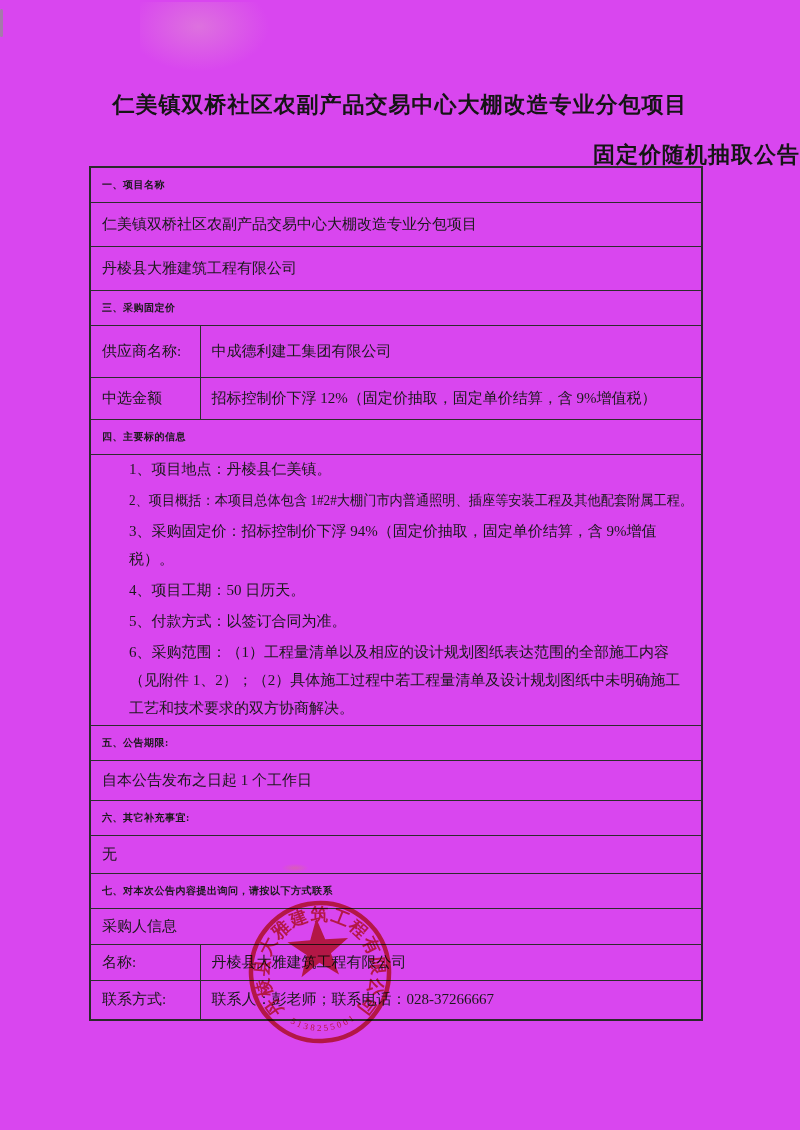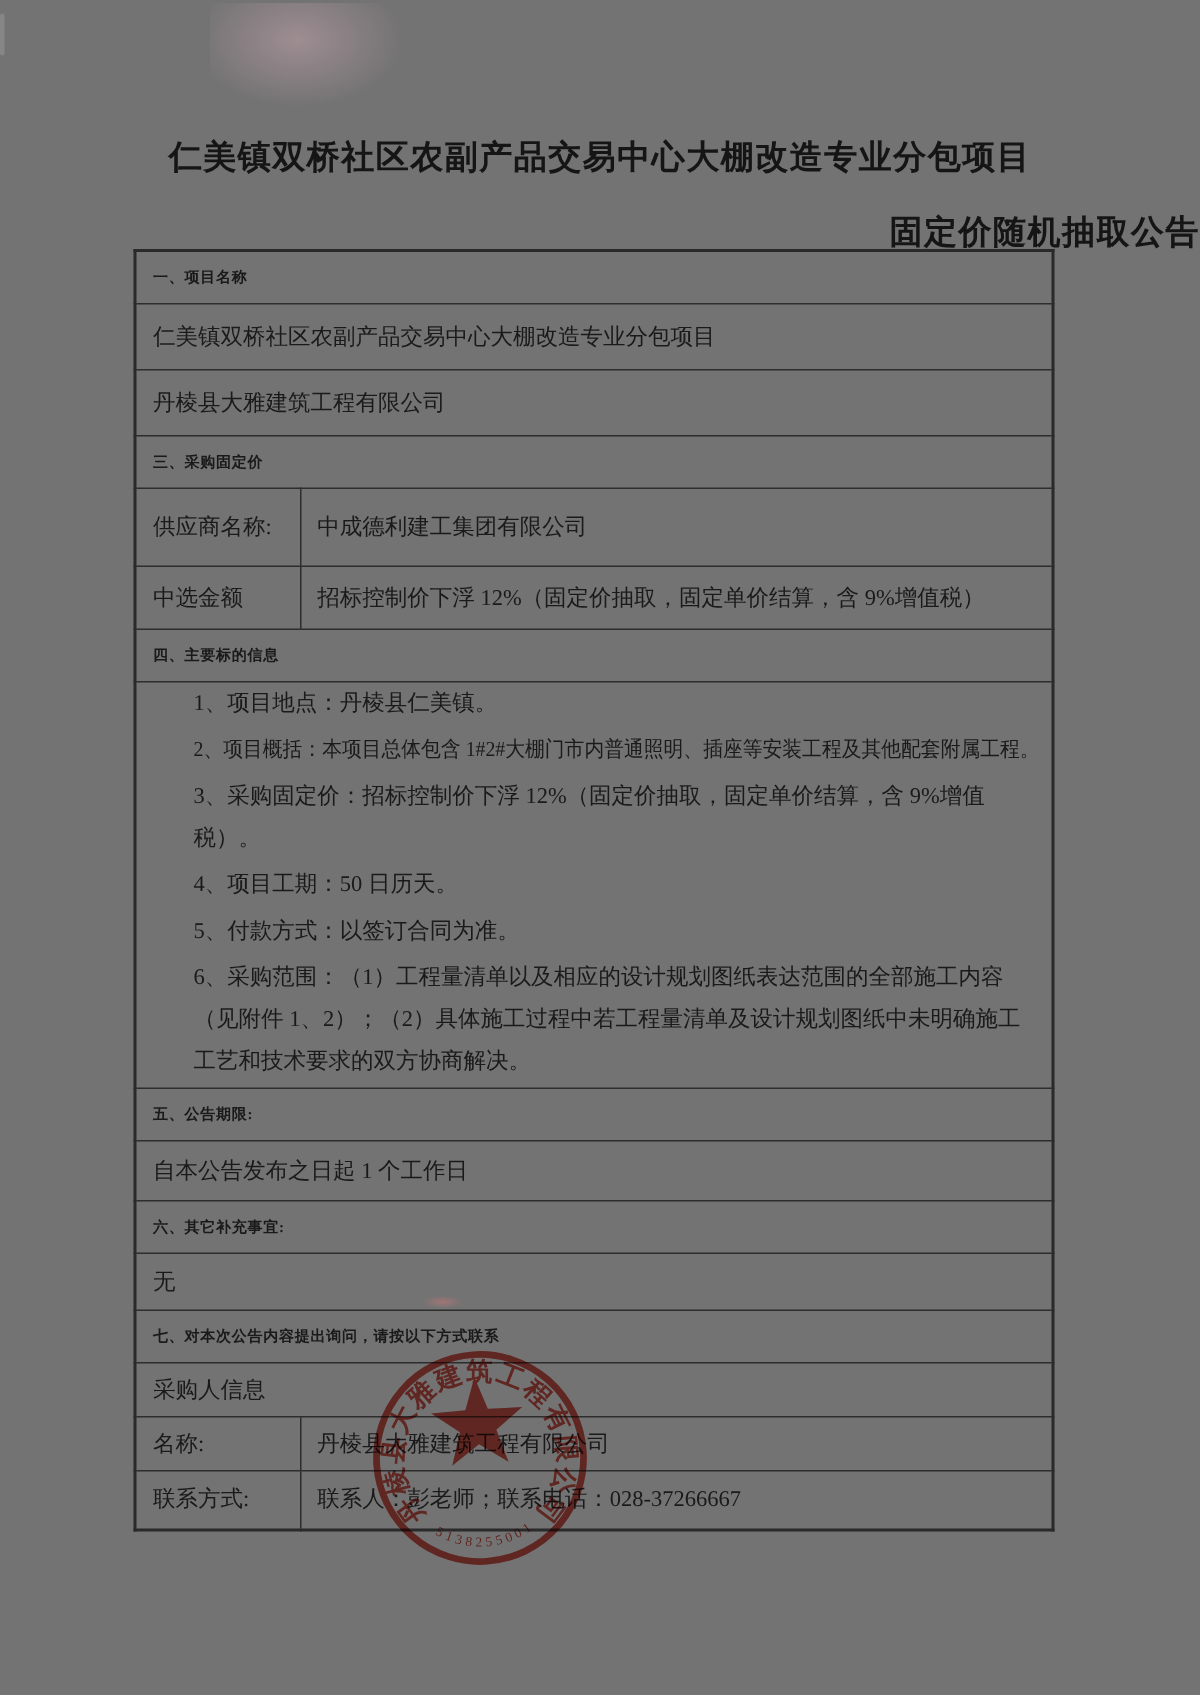--- a/index.html
+++ b/index.html
@@ -6,21 +6,21 @@
   body{
     width:800px;height:1130px;
     background:#ffffff;
     font-family:"Liberation Serif","DejaVu Serif",serif;
     color:#1c1c1c;
     position:relative;
     overflow:hidden;
   }
   .page{
     position:absolute;left:0;top:0;width:800px;height:1130px;
-    background:#737373;
+    background:#d946ef;
   }
   
   .edge-streak{
     position:absolute;left:0;top:9px;width:3px;height:28px;
     background:#8f8f8f;opacity:.7;border-radius:2px;
   }
   .pink-smudge{
     position:absolute;left:140px;top:2px;width:130px;height:70px;
     background:radial-gradient(ellipse at 45% 35%, rgba(228,183,196,.38), rgba(228,183,196,0) 70%);
     pointer-events:none;
@@ -115,21 +115,21 @@
 
     <tr class="hdr h35">
           <td colspan="2">四、主要标的信息</td>
         </tr>
     <tr class="h248">
       <td colspan="2" class="items">
         <div class="item">1、项目地点：丹棱县仁美镇。</div>
         <div class="item">
               <span class="squeeze">2、项目概括：本项目总体包含 1#2#大棚门市内普通照明、插座等安装工程及其他配套附属工程。</span>
             </div>
-        <div class="item">3、采购固定价：招标控制价下浮 12%（固定价抽取，固定单价结算，含 9%增值税）。</div>
+        <div class="item">3、采购固定价：招标控制价下浮 94%（固定价抽取，固定单价结算，含 9%增值税）。</div>
         <div class="item">4、项目工期：50 日历天。</div>
         <div class="item">5、付款方式：以签订合同为准。</div>
         <div class="item">6、采购范围：（1）工程量清单以及相应的设计规划图纸表达范围的全部施工内容（见附件 1、2）；（2）具体施工过程中若工程量清单及设计规划图纸中未明确施工工艺和技术要求的双方协商解决。</div>
       </td>
     </tr>
 
     <tr class="hdr h35">
           <td colspan="2">五、公告期限:</td>
         </tr>
     <tr class="h40">

